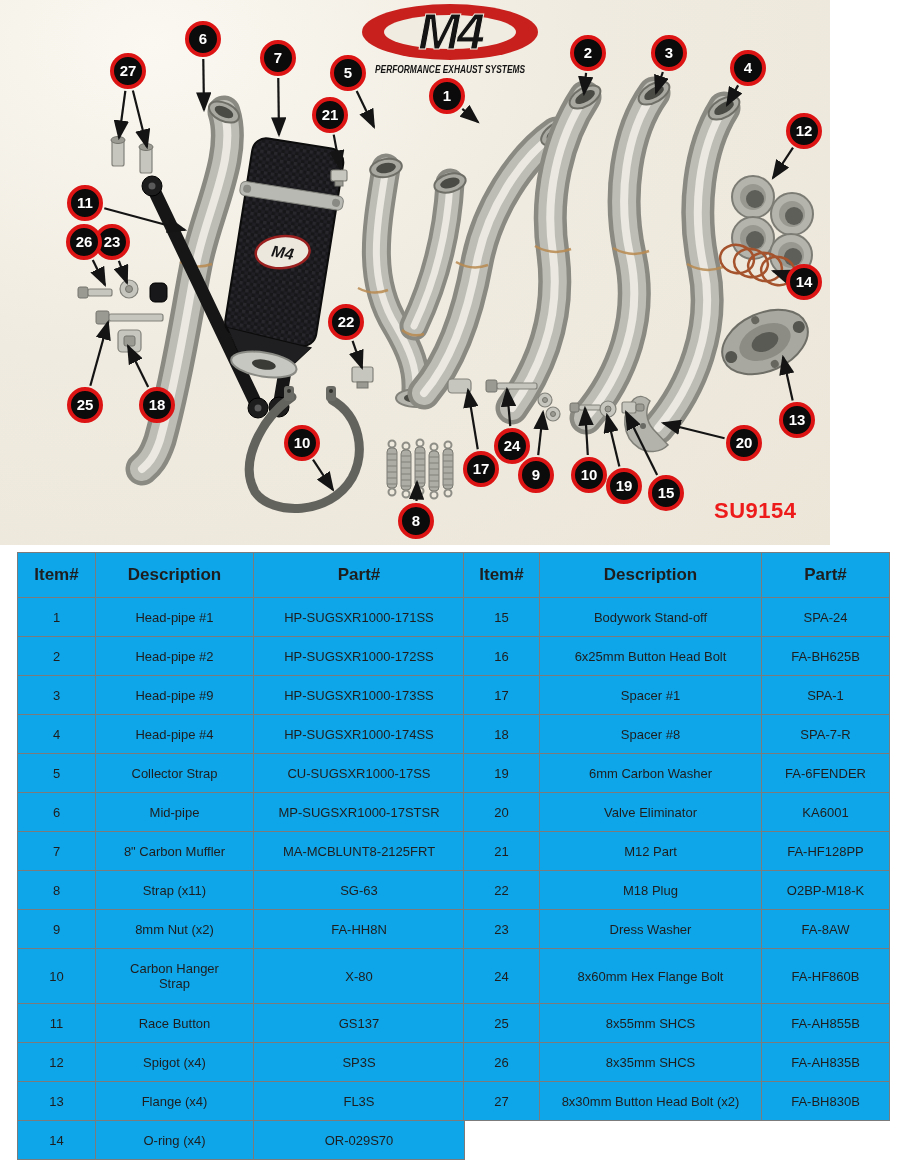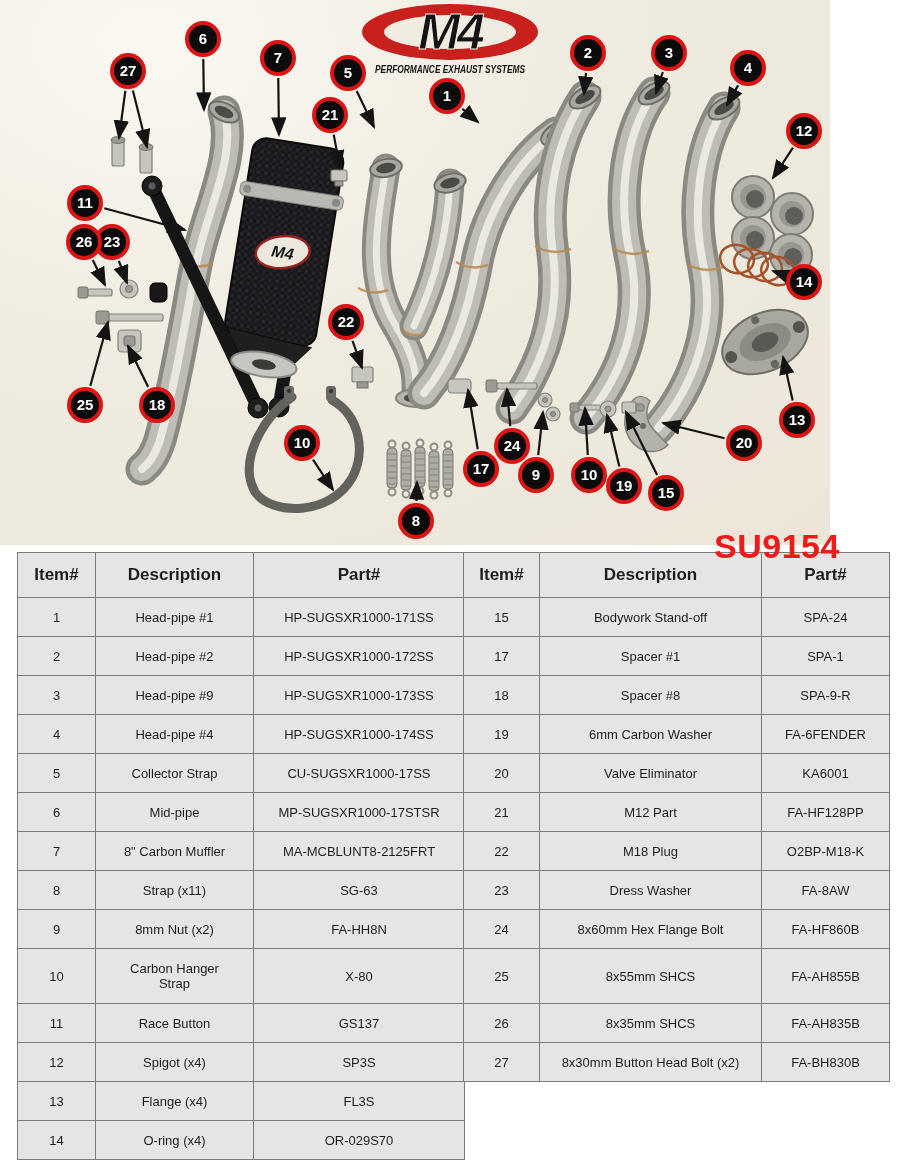--- a/index.html
+++ b/index.html
@@ -15,38 +15,38 @@
   #parts-art,#callout-arrows{position:absolute;left:0;top:0;width:830px;height:545px;pointer-events:none;}
   #callout-arrows line{stroke:#141414;stroke-width:2.2;}
   .callout{
     position:absolute;width:28px;height:28px;border-radius:50%;
     background:#0b0b0b;border:4px solid #dd1414;color:#ffffff;
     font-weight:bold;font-size:15px;line-height:28px;text-align:center;
     box-sizing:content-box;z-index:5;
   }
   #logo-wrap{position:absolute;left:358px;top:2px;width:184px;height:78px;z-index:2;}
   #model-code{
-    position:absolute;left:714px;top:527px;color:#ee1b1b;
-    font-size:34px;font-weight:bold;letter-spacing:.5px;z-index:3;
+    position:absolute;left:714px;top:498px;color:#ee1b1b;
+    font-size:22px;font-weight:bold;letter-spacing:.5px;z-index:3;
   }
   
   .pS1{fill:none;stroke:#8a8a83;stroke-width:33;stroke-linecap:round;}
   .pS2{fill:none;stroke:#bdbdb6;stroke-width:24;stroke-linecap:round;}
   .pS3{fill:none;stroke:#eae8e0;stroke-width:8;stroke-linecap:round;}
   .cS1{fill:none;stroke:#8a8a83;stroke-width:29;stroke-linecap:round;}
   .cS2{fill:none;stroke:#bdbdb6;stroke-width:21;stroke-linecap:round;}
   .cS3{fill:none;stroke:#eae8e0;stroke-width:7;stroke-linecap:round;}
   .mouthO{fill:#a9a9a2;stroke:#6f6f68;stroke-width:2;}
   .mouthI{fill:#4b4b45;}
   .weld{stroke:#b98a50;stroke-width:2.5;fill:none;opacity:.85;}
   .hw{fill:#c6c6bf;stroke:#82827b;stroke-width:1.2;}
   .hwD{fill:#9a9a93;stroke:#75756e;stroke-width:1;}
   
   table.ptable{
-    position:absolute;border-collapse:collapse;table-layout:fixed;background:#e5e5e5;
+    position:absolute;border-collapse:collapse;table-layout:fixed;background:#0ea5e9;
   }
   #table-left{left:17px;top:552px;width:447px;}
   #table-right{left:463px;top:552px;width:426px;}
   .ptable th,.ptable td{
     border:1px solid #7b7b7b;text-align:center;vertical-align:middle;
     color:#1e1e1e;padding:2px 4px;overflow:hidden;
   }
   .ptable th{font-size:17px;font-weight:bold;height:40px;}
   .ptable td{font-size:13px;height:34px;white-space:pre-line;}
   .ptable tbody tr:nth-child(10) td{height:50px;}
@@ -456,28 +456,33 @@
         <th>Part#</th>
       </tr>
     </thead>
     <tbody>
       <tr>
         <td>15</td>
         <td>Bodywork Stand-off</td>
         <td>SPA-24</td>
       </tr>
       <tr>
+        <td>16</td>
+        <td>6x25mm Button Head Bolt</td>
+        <td>FA-BH625B</td>
+      </tr>
+      <tr>
         <td>17</td>
         <td>Spacer #1</td>
         <td>SPA-1</td>
       </tr>
       <tr>
         <td>18</td>
         <td>Spacer #8</td>
-        <td>SPA-9-R</td>
+        <td>SPA-7-R</td>
       </tr>
       <tr>
         <td>19</td>
         <td>6mm Carbon Washer</td>
         <td>FA-6FENDER</td>
       </tr>
       <tr>
         <td>20</td>
         <td>Valve Eliminator</td>
         <td>KA6001</td>

